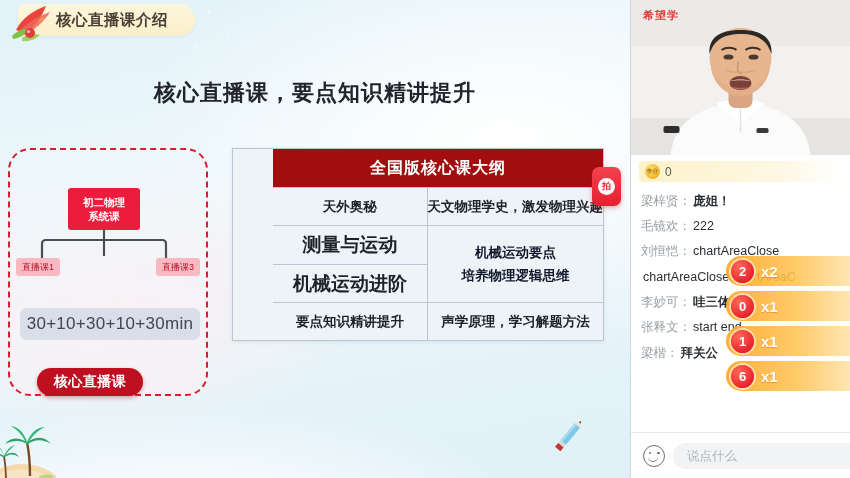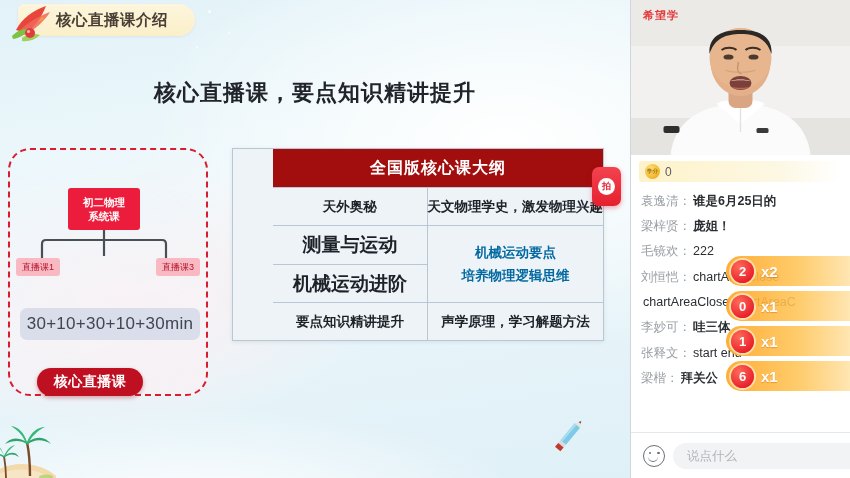--- a/index.html
+++ b/index.html
@@ -128,21 +128,21 @@
   .row-merge { display: flex; border-top: 1px solid #b9c6d4; }
   .merge-left { width: 155px; border-right: 1px solid #b9c6d4; }
   .merge-left .mrow {
     height: 38px; display: flex; align-items: center; justify-content: center;
     font-size: 19px; font-weight: bold; color: #1d2228; white-space: nowrap;
   }
   .merge-left .mrow + .mrow { border-top: 1px solid #b9c6d4; }
   .merge-right {
     flex: 1; display: flex; flex-direction: column;
     align-items: center; justify-content: center; gap: 5px;
-    font-size: 13.5px; font-weight: bold; color: #0369a1;
+    font-size: 13.5px; font-weight: bold; color: #0f172a;
   }
 
   
   .capture-btn {
     position: absolute; left: 592px; top: 167px;
     width: 29px; height: 39px;
     background: linear-gradient(180deg,#f4424f 0%, #e5202f 100%);
     border-radius: 7px;
     display: flex; align-items: center; justify-content: center;
     box-shadow: 0 2px 5px rgba(200,20,35,.35);
@@ -389,24 +389,20 @@
       </svg>
     </div>
 
     <div class="chat-area">
       <div class="coin-row">
         <span class="coin-icon">学分</span>
         <span class="coin-count">0</span>
       </div>
 
       <div class="msg">
-        <span class="msg-user">袁逸清：</span>
-        <span class="msg-text bold">谁是6月25日的</span>
-      </div>
-      <div class="msg">
         <span class="msg-user">梁梓贤：</span>
         <span class="msg-text bold">庞姐！</span>
       </div>
       <div class="msg">
         <span class="msg-user">毛镜欢：</span>
         <span class="msg-text">222</span>
       </div>
       <div class="msg">
         <span class="msg-user">刘恒恺：</span>
         <span class="msg-text">chartAreaClose</span>

